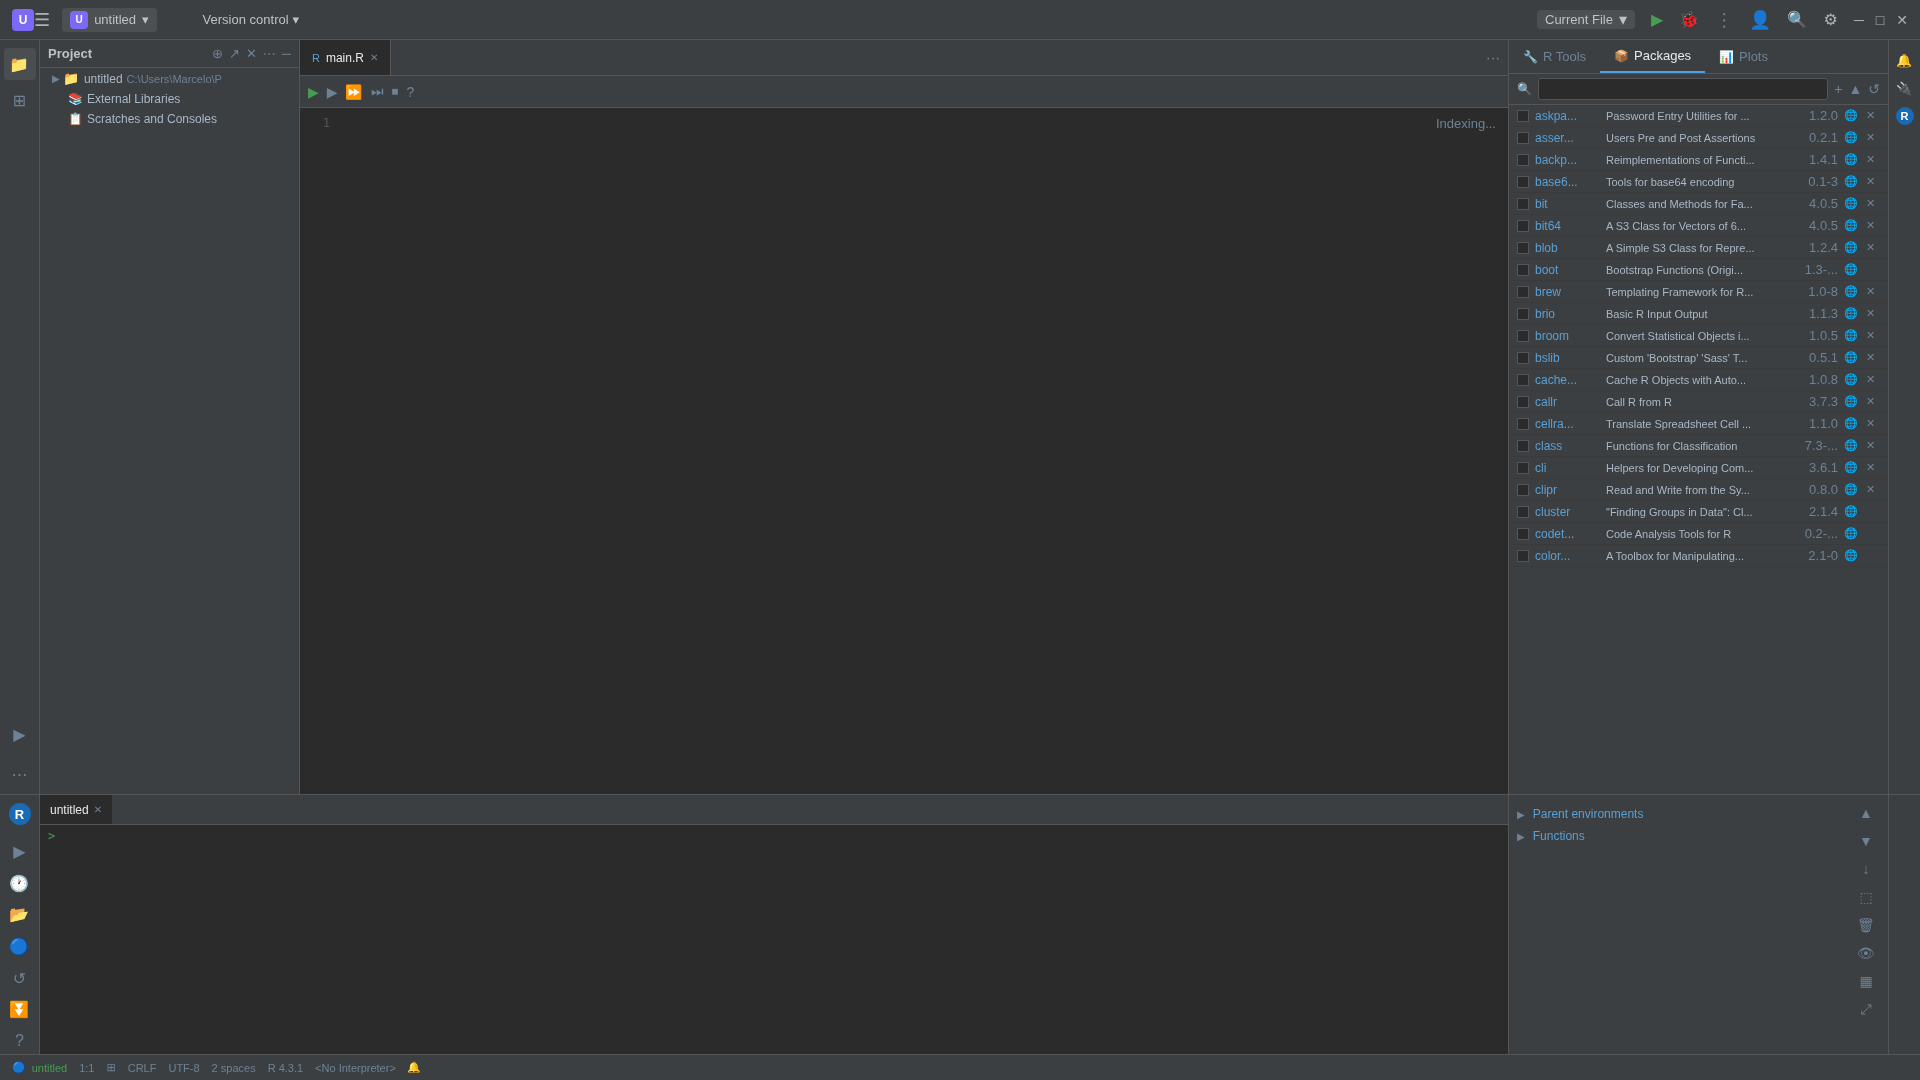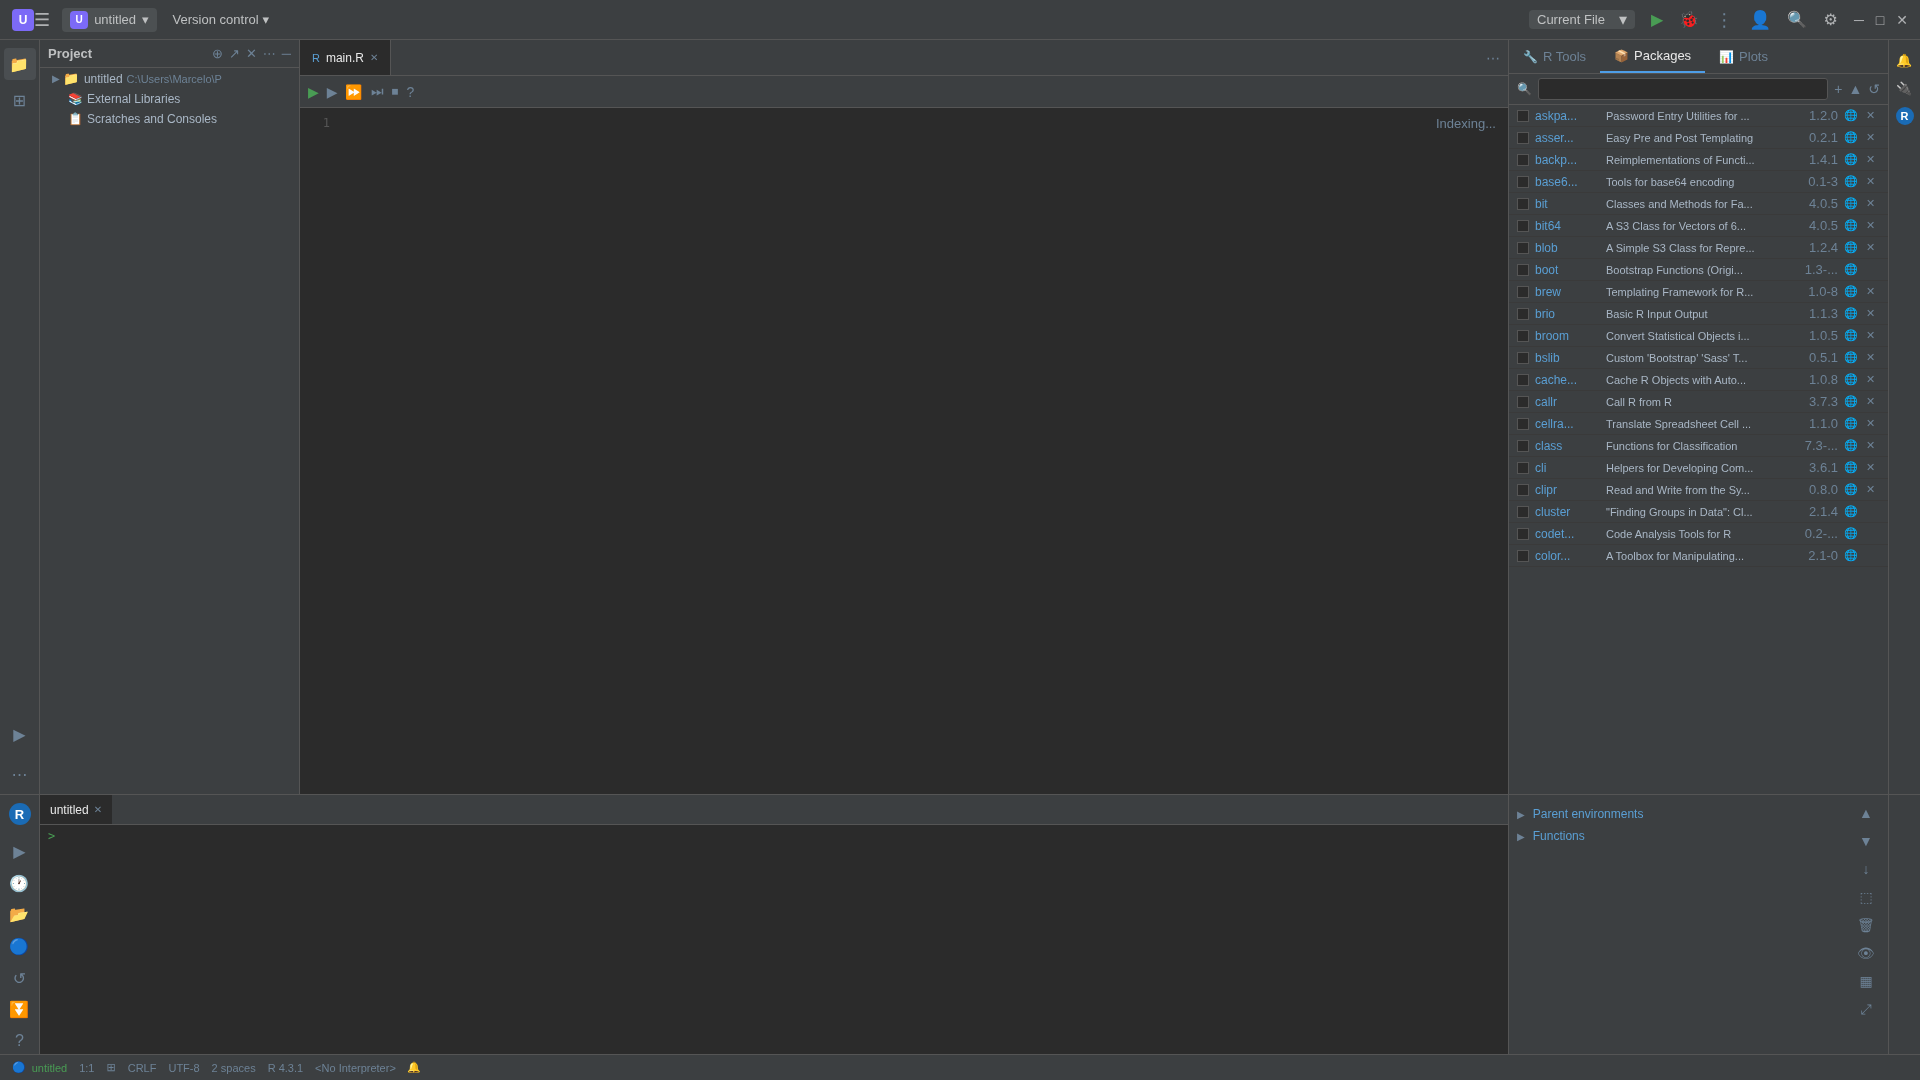--- a/index.html
+++ b/index.html
@@ -26,20 +26,21 @@
       align-items: center;
       gap: 6px;
     }
     #titlebar .version-control {
       color: #bfc1c2;
       font-size: 13px;
       margin-right: auto;
       display: flex;
       align-items: center;
       gap: 4px;
+      margin-left: 30px;
     }
     #titlebar .titlebar-actions { display: flex; align-items: center; gap: 16px; }
     #titlebar .titlebar-actions span { color: #afb1b3; font-size: 16px; cursor: pointer; }
     #titlebar .window-controls { display: flex; gap: 12px; margin-left: 16px; }
     #titlebar .window-controls span { color: #afb1b3; font-size: 14px; cursor: pointer; }
 
     
     #app { display: flex; flex-direction: column; height: calc(1080px - 40px); }
 
     #main-area { display: flex; flex: 1; overflow: hidden; }
@@ -433,21 +434,21 @@
   <div class="project-name">
     <div class="u-logo" style="width:18px;height:18px;font-size:10px;">U</div>
     <span>untitled</span>
     <span>▾</span>
   </div>
   <div class="version-control">
     <span>Version control</span>
     <span>▾</span>
   </div>
   <div class="titlebar-actions">
-    <div style="display:flex;align-items:center;gap:14px;background:#4c5052;border-radius:4px;padding:0 8px;">
+    <div style="display:flex;align-items:center;gap:6px;background:#4c5052;border-radius:4px;padding:0 8px;">
       <span style="color:#bfc1c2;font-size:13px;">Current File</span>
       <span style="color:#bfc1c2;">▾</span>
     </div>
     <span style="color:#499c54;font-size:16px;">▶</span>
     <span style="color:#6d8296;font-size:16px;">🐞</span>
     <span style="color:#6d8296;font-size:18px;">⋮</span>
     <span style="font-size:18px;">👤</span>
     <span style="font-size:16px;">🔍</span>
     <span style="font-size:16px;">⚙</span>
   </div>
@@ -555,21 +556,21 @@
             <div class="pkg-checkbox"></div>
             <span class="pkg-name">askpa...</span>
             <span class="pkg-desc">Password Entry Utilities for ...</span>
             <span class="pkg-ver">1.2.0</span>
             <span class="pkg-globe">🌐</span>
             <span class="pkg-x">✕</span>
           </div>
           <div class="pkg-row">
             <div class="pkg-checkbox"></div>
             <span class="pkg-name">asser...</span>
-            <span class="pkg-desc">Easy Pre and Post Templating</span>
+            <span class="pkg-desc">Users Pre and Post Assertions</span>
             <span class="pkg-ver">0.2.1</span>
             <span class="pkg-globe">🌐</span>
             <span class="pkg-x">✕</span>
           </div>
           <div class="pkg-row">
             <div class="pkg-checkbox"></div>
             <span class="pkg-name">backp...</span>
             <span class="pkg-desc">Reimplementations of Functi...</span>
             <span class="pkg-ver">1.4.1</span>
             <span class="pkg-globe">🌐</span>

